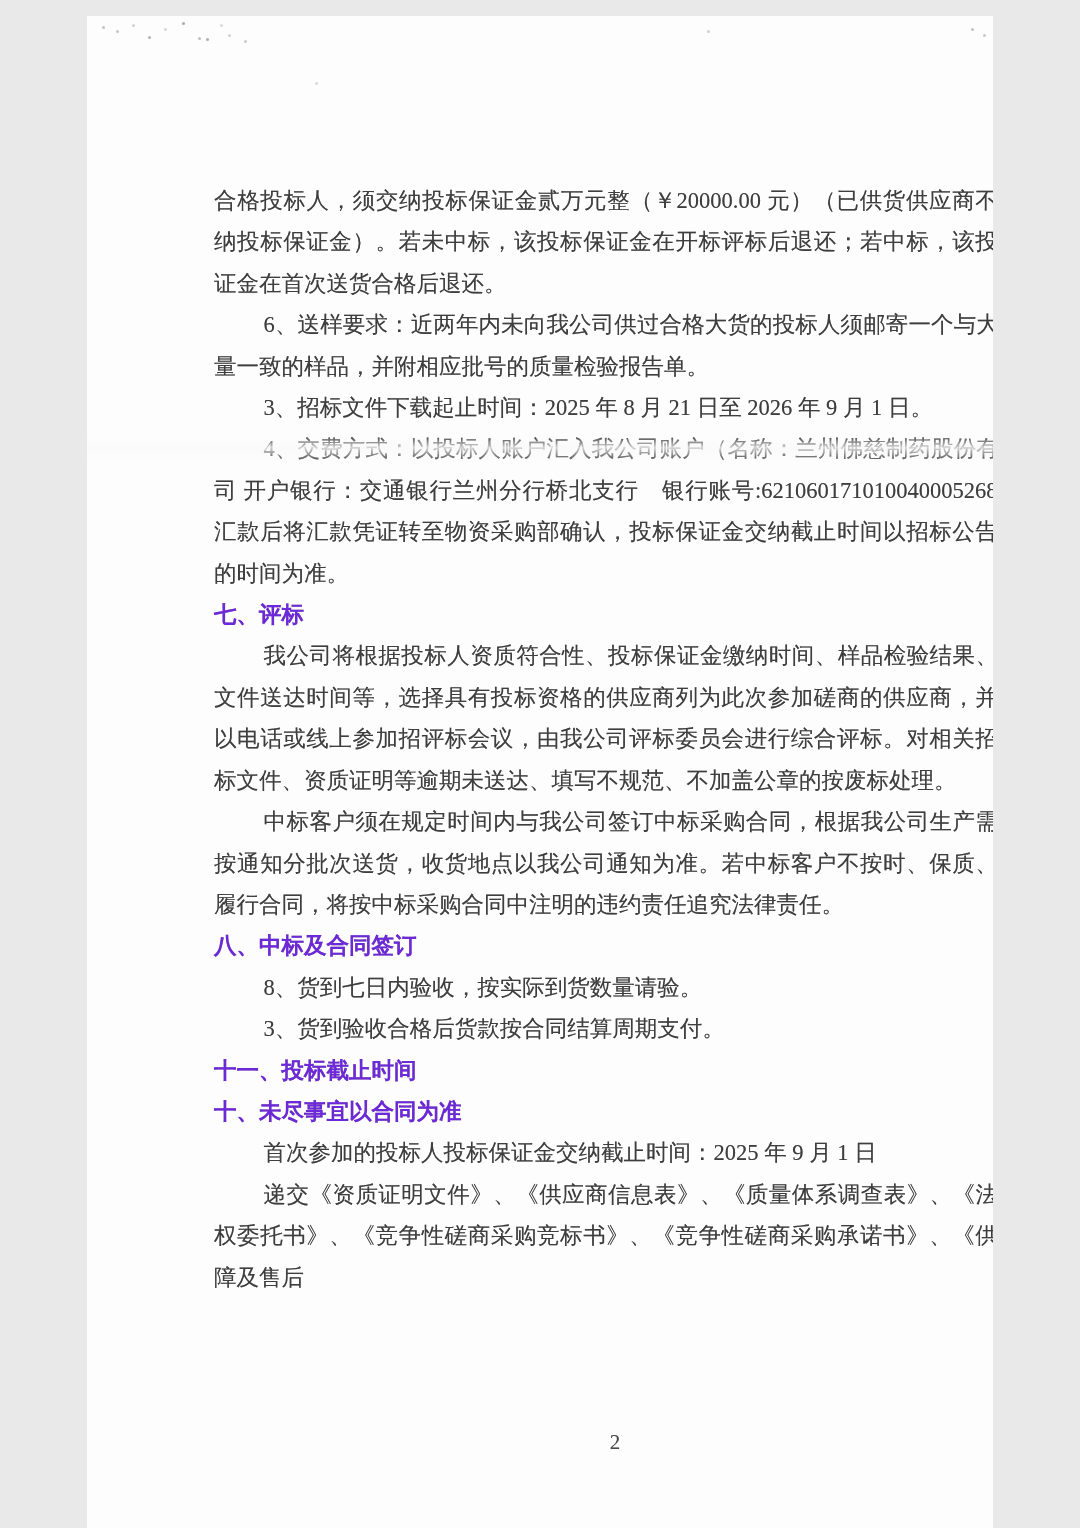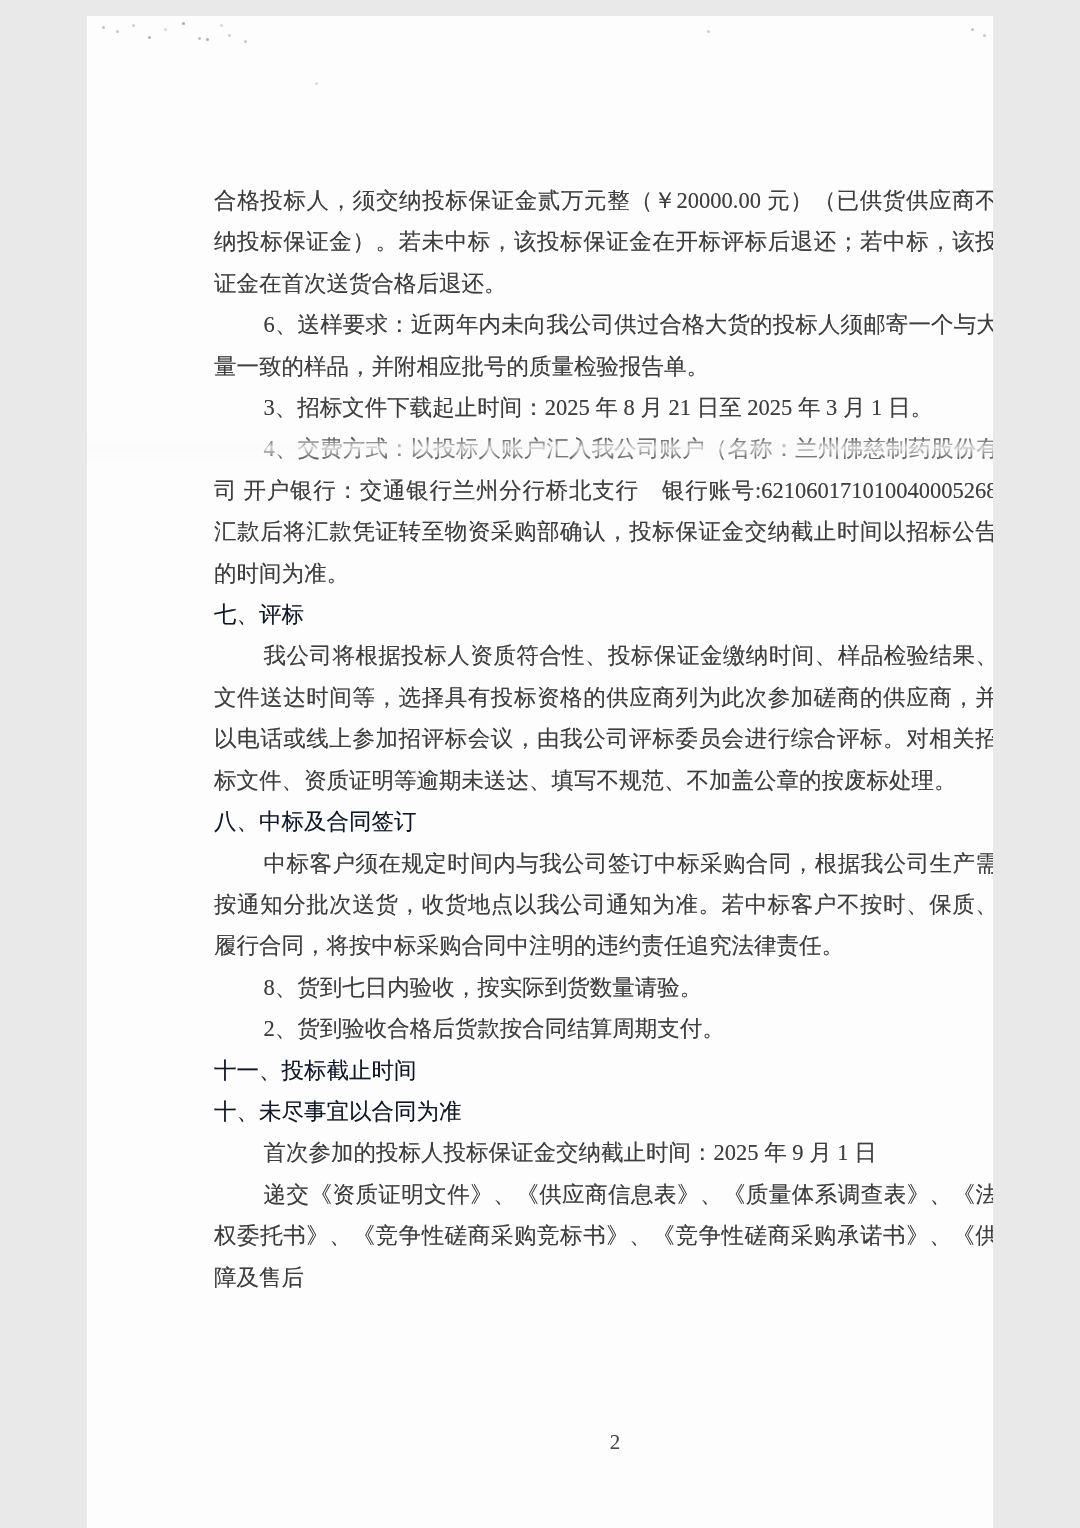--- a/index.html
+++ b/index.html
@@ -18,21 +18,21 @@
     left:127px;top:164px;
     width:830px;
     font-size:22.5px;
     line-height:41.4px;
     color:#3e3e3e;
     text-align:justify;
     text-shadow:0 0 0.6px rgba(80,80,80,0.55);
   }
   .para{margin:0;}
   .para.indent{text-indent:2.2em;}
-  .para.heading{font-weight:normal;color:#0f172a;}
+  .para.heading{font-weight:bold;color:#6d28d9;}
   
   .page-num{
     position:absolute;
     left:0;top:1414px;width:1056px;
     text-align:center;
     font-size:21px;color:#4a4a4a;
     text-shadow:0 0 0.5px rgba(90,90,90,0.5);
   }
   
   .speck{position:absolute;width:3px;height:3px;border-radius:50%;
@@ -103,28 +103,28 @@
   <div class="speck a"></div>
   <div class="speck b"></div>
   <div class="speck c"></div>
   <div class="speck d"></div>
   <div class="speck e"></div>
   <div class="scan-line"></div>
 
   <div class="content">
     <p class="para">合格投标人，须交纳投标保证金贰万元整（￥20000.00 元）（已供货供应商不再缴纳投标保证金）。若未中标，该投标保证金在开标评标后退还；若中标，该投标保证金在首次送货合格后退还。</p>
     <p class="para indent">6、送样要求：近两年内未向我公司供过合格大货的投标人须邮寄一个与大货质量一致的样品，并附相应批号的质量检验报告单。</p>
-    <p class="para indent">3、招标文件下载起止时间：2025 年 8 月 21 日至 2025 年 3 月 1 日。</p>
+    <p class="para indent">3、招标文件下载起止时间：2025 年 8 月 21 日至 2026 年 9 月 1 日。</p>
     <p class="para indent">4、交费方式：以投标人账户汇入我公司账户（名称：兰州佛慈制药股份有限公司 开户银行：交通银行兰州分行桥北支行　银行账号:621060171010040005268），汇款后将汇款凭证转至物资采购部确认，投标保证金交纳截止时间以招标公告规定的时间为准。</p>
     <p class="para heading">七、评标</p>
     <p class="para indent">我公司将根据投标人资质符合性、投标保证金缴纳时间、样品检验结果、投标文件送达时间等，选择具有投标资格的供应商列为此次参加磋商的供应商，并择期以电话或线上参加招评标会议，由我公司评标委员会进行综合评标。对相关招标竞标文件、资质证明等逾期未送达、填写不规范、不加盖公章的按废标处理。</p>
+    <p class="para indent">中标客户须在规定时间内与我公司签订中标采购合同，根据我公司生产需要，按通知分批次送货，收货地点以我公司通知为准。若中标客户不按时、保质、保量履行合同，将按中标采购合同中注明的违约责任追究法律责任。</p>
     <p class="para heading">八、中标及合同签订</p>
-    <p class="para indent">中标客户须在规定时间内与我公司签订中标采购合同，根据我公司生产需要，按通知分批次送货，收货地点以我公司通知为准。若中标客户不按时、保质、保量履行合同，将按中标采购合同中注明的违约责任追究法律责任。</p>
     <p class="para indent">8、货到七日内验收，按实际到货数量请验。</p>
-    <p class="para indent">2、货到验收合格后货款按合同结算周期支付。</p>
+    <p class="para indent">3、货到验收合格后货款按合同结算周期支付。</p>
     <p class="para heading">十一、投标截止时间</p>
     <p class="para heading">十、未尽事宜以合同为准</p>
     <p class="para indent">首次参加的投标人投标保证金交纳截止时间：2025 年 9 月 1 日</p>
     <p class="para indent">递交《资质证明文件》、《供应商信息表》、《质量体系调查表》、《法人授权委托书》、《竞争性磋商采购竞标书》、《竞争性磋商采购承诺书》、《供货保障及售后</p>
   </div>
 
   <div class="fade-band"></div>
 
   <div class="stamp">
     <div class="stamp-ring"></div>

